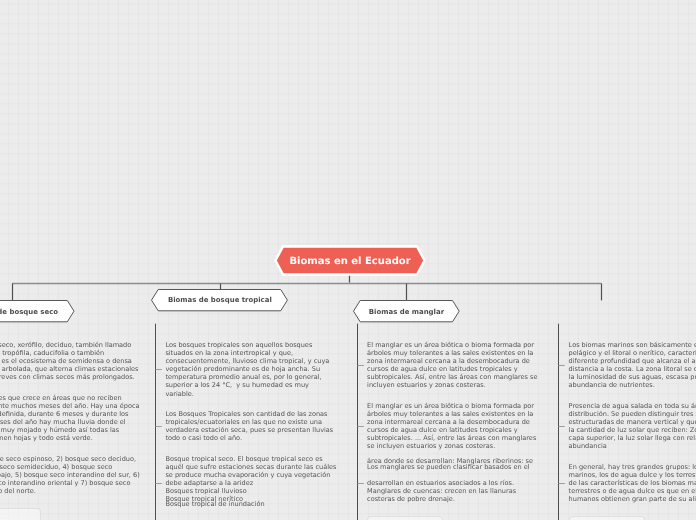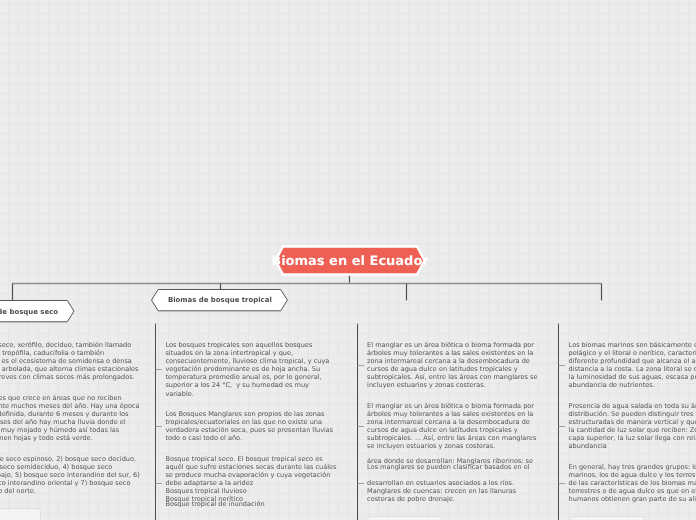--- a/index.html
+++ b/index.html
@@ -13,21 +13,21 @@
     background-color:#ececec;
     background-image:
       linear-gradient(to right,#e5e5e5 0.8px,rgba(0,0,0,0) 0.8px),
       linear-gradient(to bottom,#e5e5e5 0.8px,rgba(0,0,0,0) 0.8px);
     background-size:10.0px 10.0px;background-position:-2.2px -6.7px;}
   svg#links{position:absolute;left:0;top:0;width:696px;height:520px;overflow:visible;}
   .node{position:absolute;}
   .node .shape{position:absolute;left:0;top:0;width:100%;height:100%;overflow:visible;}
   .node .lbl{position:absolute;left:0;top:0;width:100%;height:100%;
      display:flex;align-items:center;justify-content:center;white-space:nowrap;}
-  .root .lbl{color:#ffffff;font-weight:bold;font-size:13px;letter-spacing:0px;padding-top:1.0px;}
+  .root .lbl{color:#ffffff;font-weight:bold;font-size:10px;letter-spacing:0px;padding-top:1.0px;}
   .branch .lbl{color:#4d4d4d;font-weight:bold;font-size:6.95px;letter-spacing:0px;}
   .tline{position:absolute;color:#565656;font-size:6.55px;line-height:8.1px;white-space:pre;}
   .panel{position:absolute;background:rgba(255,255,255,0.45);border:1px solid rgba(200,200,200,0.45);border-radius:4px;}
 </style>
 </head>
 <body>
 
 <div id="canvas">
   <div id="grid"></div>
   <svg id="links" viewBox="0 0 696 520">
@@ -65,20 +65,26 @@
       <path d="M7.20,0.5 L116.30,0.5 L123.00,11.15 L116.30,21.80 L7.20,21.80 L0.5,11.15 Z" fill="#ffffff" stroke="#555555" stroke-width="1.0"></path>
     </svg>
     <div class="lbl">Biomas de bosque seco</div>
   </div>
   <div class="node branch" style="left:151.4px;top:289px;width:136.9px;height:22.3px;">
     <svg class="shape" viewBox="0 0 136.9 22.3" preserveAspectRatio="none">
       <path d="M7.20,0.5 L129.70,0.5 L136.40,11.15 L129.70,21.80 L7.20,21.80 L0.5,11.15 Z" fill="#ffffff" stroke="#555555" stroke-width="1.0"></path>
     </svg>
     <div class="lbl">Biomas de bosque tropical</div>
   </div>
+  <div class="node branch" style="left:353.1px;top:300.4px;width:106.7px;height:22.3px;">
+    <svg class="shape" viewBox="0 0 106.7 22.3" preserveAspectRatio="none">
+      <path d="M7.20,0.5 L99.50,0.5 L106.20,11.15 L99.50,21.80 L7.20,21.80 L0.5,11.15 Z" fill="#ffffff" stroke="#555555" stroke-width="1.0"></path>
+    </svg>
+    <div class="lbl">Biomas de manglar</div>
+  </div>
   <div class="tline" style="left:-35.80px;top:340.90px;">El bosque seco, xerófilo, deciduo, también llamado</div>
   <div class="tline" style="left:-23.80px;top:349.00px;">bosque tropófila, caducifolia o también</div>
   <div class="tline" style="left:-41.60px;top:357.10px;">bosque seco es el ecosistema de semidensa o densa</div>
   <div class="tline" style="left:-36.50px;top:365.20px;">vegetación arbolada, que alterna climas estacionales</div>
   <div class="tline" style="left:-37.70px;top:373.30px;">húmedos breves con climas secos más prolongados.</div>
   <div class="tline" style="left:-74.50px;top:393.80px;">Es un bosque de árboles que crece en áreas que no reciben</div>
   <div class="tline" style="left:-36.40px;top:401.90px;">lluvia durante muchos meses del año. Hay una época</div>
   <div class="tline" style="left:-35.90px;top:410.00px;">seca bien definida, durante 6 meses y durante los</div>
   <div class="tline" style="left:-35.40px;top:418.10px;">otros 6 meses del año hay mucha lluvia donde el</div>
   <div class="tline" style="left:-41.50px;top:426.20px;">bosque está muy mojado y húmedo así todas las</div>
@@ -88,21 +94,21 @@
   <div class="tline" style="left:-46.80px;top:471.00px;">semideciduo bajo, 5) bosque seco interandino del sur, 6)</div>
   <div class="tline" style="left:-35.30px;top:479.10px;">bosque seco interandino oriental y 7) bosque seco</div>
   <div class="tline" style="left:-35.40px;top:487.20px;">interandino del norte.</div>
   <div class="tline" style="left:165.40px;top:340.90px;">Los bosques tropicales son aquellos bosques</div>
   <div class="tline" style="left:165.40px;top:349.00px;">situados en la zona intertropical y que,</div>
   <div class="tline" style="left:165.40px;top:357.10px;">consecuentemente, lluvioso clima tropical, y cuya</div>
   <div class="tline" style="left:165.40px;top:365.20px;">vegetación predominante es de hoja ancha. Su</div>
   <div class="tline" style="left:165.40px;top:373.30px;">temperatura promedio anual es, por lo general,</div>
   <div class="tline" style="left:165.40px;top:381.40px;">superior a los 24 °C,  y su humedad es muy</div>
   <div class="tline" style="left:165.40px;top:389.50px;">variable.</div>
-  <div class="tline" style="left:165.40px;top:410.00px;">Los Bosques Manglares son propios de las zonas</div>
+  <div class="tline" style="left:165.40px;top:410.00px;">Los Bosques Tropicales son cantidad de las zonas</div>
   <div class="tline" style="left:165.40px;top:418.10px;">tropicales/ecuatoriales en las que no existe una</div>
   <div class="tline" style="left:165.40px;top:426.20px;">verdadera estación seca, pues se presentan lluvias</div>
   <div class="tline" style="left:165.40px;top:434.30px;">todo o casi todo el año.</div>
   <div class="tline" style="left:165.40px;top:454.80px;">Bosque tropical seco. El bosque tropical seco es</div>
   <div class="tline" style="left:165.40px;top:462.90px;">aquél que sufre estaciones secas durante las cuáles</div>
   <div class="tline" style="left:165.40px;top:471.00px;">se produce mucha evaporación y cuya vegetación</div>
   <div class="tline" style="left:165.40px;top:479.10px;">debe adaptarse a la aridez</div>
   <div class="tline" style="left:165.40px;top:487.20px;">Bosques tropical lluvioso</div>
   <div class="tline" style="left:165.40px;top:495.30px;">Bosque tropical nerítico</div>
   <div class="tline" style="left:165.40px;top:500px;">Bosque tropical de inundación</div>

